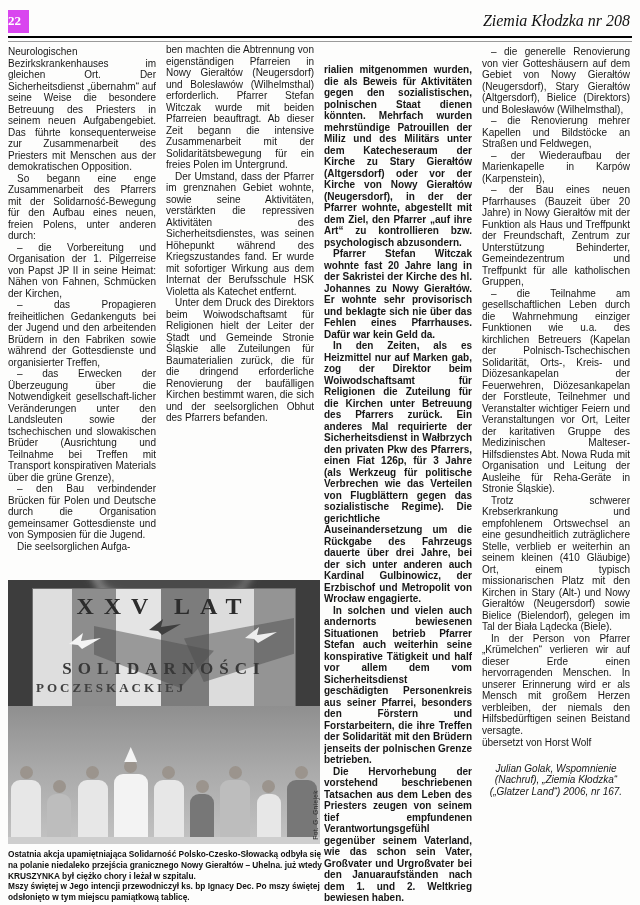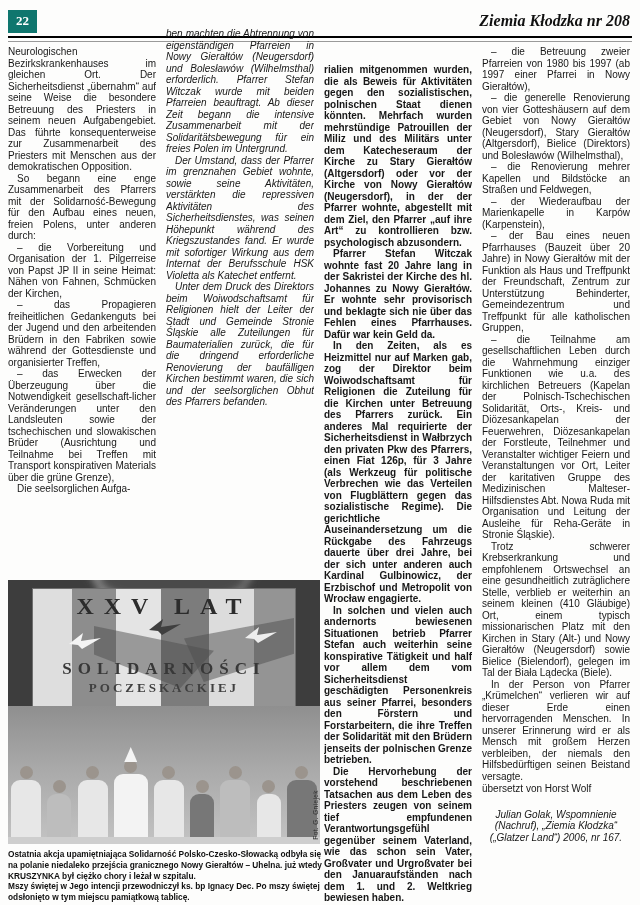--- a/index.html
+++ b/index.html
@@ -1,32 +1,32 @@
 <!DOCTYPE html>
 <html lang="de"><head>
 <meta charset="utf-8">
 <style>
   html,body{margin:0;padding:0;background:#e8e8e8;}
   .page{position:relative;width:640px;height:905px;background:#fdfdfc;overflow:hidden;
         font-family:"Liberation Sans", sans-serif;color:#171717;}
   
-  .pagenum{position:absolute;left:8px;top:10px;background:#0f766e;color:#fff;
+  .pagenum{position:absolute;left:8px;top:10px;background:#d946ef;color:#fff;
            font-family:"Liberation Serif", serif;font-weight:bold;font-size:13px;
-           padding:3px 8px 4px 8px;}
+           padding:3px 8px 4px 0;}
   .journal{position:absolute;right:10px;top:12px;font-family:"Liberation Serif", serif;
-           font-style:italic;font-size:16px;color:#111;font-weight:bold;}
+           font-style:italic;font-size:16px;color:#111;}
   .rule{position:absolute;left:8px;right:8px;top:36px;border-top:2.5px solid #000;}
   .rule::after{content:"";position:absolute;left:0;right:0;top:3px;border-top:1px solid #9a9a9a;}
   
   .col{position:absolute;width:148px;font-size:10px;line-height:11.5px;text-align:justify;
        overflow:hidden;}
   .col p{margin:0;text-indent:9px;}
   .col p.cont{text-indent:0;}
   .col1{left:8px;top:46px;height:530px;}
-  .col2{left:166px;top:28px;height:530px;font-style:italic;}
+  .col2{left:166px;top:44px;height:530px;}
   .col3{left:324px;top:64px;height:852px;font-weight:bold;}
   .col4{left:482px;top:46px;height:852px;}
   .translator{text-indent:0 !important;text-align:left;margin-top:1px !important;}
   .attribution{text-indent:0 !important;text-align:center;font-style:italic;margin-top:14px !important;}
   
   .photo{position:absolute;left:8px;top:580px;width:312px;height:264px;margin:0;overflow:hidden;
          background:linear-gradient(#b9b9b9, #c7c7c7 55%, #d2d2d2);}
   .tree{position:absolute;border-radius:50%;filter:blur(5px);background:#3d3d3d;}
   .tree-left{left:-46px;top:-40px;width:150px;height:215px;}
   .tree-right{right:-38px;top:-30px;width:130px;height:205px;}
@@ -39,21 +39,21 @@
   .shadeA{left:62px;top:38px;width:120px;height:62px;clip-path:polygon(0 0,100% 40%,72% 100%,0 46%);}
   .shadeB{left:152px;top:30px;width:110px;height:64px;clip-path:polygon(0 32%,100% 0,100% 56%,18% 100%);}
   .dove{position:absolute;width:36px;height:20px;}
   .dove1{left:36px;top:44px;}
   .dove2{left:116px;top:30px;}
   .dove3{left:212px;top:38px;}
   .bline{position:absolute;left:0;width:100%;text-align:center;
          font-family:"Liberation Serif", serif;font-weight:bold;color:#2c2c2c;}
   .bline1{top:5px;font-size:24px;letter-spacing:10px;}
   .bline2{top:71px;font-size:17px;letter-spacing:6px;color:#383838;}
-  .bline3{top:92px;font-size:13px;letter-spacing:3px;display:flex;justify-content:center;
+  .bline3{top:92px;font-size:13px;letter-spacing:3px;display:flex;justify-content:flex-start;
           padding:0 4px;box-sizing:border-box;color:#404040;}
   .crowd{position:absolute;left:0;bottom:0;width:100%;height:138px;
          background:linear-gradient(#8f8f8f, #a9a9a9 45%, #c3c3c3 100%);}
   .people{position:absolute;left:0;bottom:6px;width:100%;display:flex;
           justify-content:space-around;align-items:flex-end;}
   .person{position:relative;display:flex;flex-direction:column;align-items:center;}
   .head{width:13px;height:13px;border-radius:50%;background:#9b948d;}
   .body{width:30px;height:58px;border-radius:9px 9px 0 0;background:#e7e7e7;margin-top:1px;}
   .person.dark .body{background:#777;}
   .person.mid .body{background:#bdbdbd;}
@@ -77,40 +77,40 @@
   <div class="pagenum">22</div>
   <div class="journal">Ziemia Kłodzka nr 208</div>
   <div class="rule"></div>
 
   <div class="col col1">
     <p class="cont">Neurologischen Bezirkskrankenhauses im gleichen Ort. Der Sicherheitsdienst „übernahm“ auf seine Weise die besondere Betreuung des Priesters in seinem neuen Aufgabengebiet. Das führte konsequenterweise zur Zusammenarbeit des Priesters mit Menschen aus der demokratischen Opposition.</p>
     <p>So begann eine enge Zusammenarbeit des Pfarrers mit der Solidarność-Bewegung für den Aufbau eines neuen, freien Polens, unter anderen durch:</p>
     <p>– die Vorbereitung und Organisation der 1. Pilgerreise von Papst JP II in seine Heimat: Nähen von Fahnen, Schmücken der Kirchen,</p>
     <p>– das Propagieren freiheitlichen Gedankenguts bei der Jugend und den arbeitenden Brüdern in den Fabriken sowie während der Gottesdienste und organisierter Treffen,</p>
     <p>– das Erwecken der Überzeugung über die Notwendigkeit gesellschaft-licher Veränderungen unter den Landsleuten sowie der tschechischen und slowakischen Brüder (Ausrichtung und Teilnahme bei Treffen mit Transport konspirativen Materials über die grüne Grenze),</p>
+    <p>– den Bau verbindender Brücken für Polen und Deutsche durch die Organisation gemeinsamer Gottesdienste und von Symposien für die Jugend.</p>
     <p>Die seelsorglichen Aufga-</p>
   </div>
 
   <div class="col col2">
     <p class="cont">ben machten die Abtrennung von eigenständigen Pfarreien in Nowy Gierałtów (Neugersdorf) und Bolesławów (Wilhelmsthal) erforderlich. Pfarrer Stefan Witczak wurde mit beiden Pfarreien beauftragt. Ab dieser Zeit begann die intensive Zusammenarbeit mit der Solidaritätsbewegung für ein freies Polen im Untergrund.</p>
     <p>Der Umstand, dass der Pfarrer im grenznahen Gebiet wohnte, sowie seine Aktivitäten, verstärkten die repressiven Aktivitäten des Sicherheitsdienstes, was seinen Höhepunkt während des Kriegszustandes fand. Er wurde mit sofortiger Wirkung aus dem Internat der Berufsschule HSK Violetta als Katechet entfernt.</p>
     <p>Unter dem Druck des Direktors beim Woiwodschaftsamt für Religionen hielt der Leiter der Stadt und Gemeinde Stronie Śląskie alle Zuteilungen für Baumaterialien zurück, die für die dringend erforderliche Renovierung der baufälligen Kirchen bestimmt waren, die sich und der seelsorglichen Obhut des Pfarrers befanden.</p>
   </div>
 
   <div class="col col3">
     <p class="cont">rialien mitgenommen wurden, die als Beweis für Aktivitäten gegen den sozialistischen, polnischen Staat dienen könnten. Mehrfach wurden mehrstündige Patrouillen der Miliz und des Militärs unter dem Katecheseraum der Kirche zu Stary Gierałtów (Altgersdorf) oder vor der Kirche von Nowy Gierałtów (Neugersdorf), in der der Pfarrer wohnte, abgestellt mit dem Ziel, den Pfarrer „auf ihre Art“ zu kontrollieren bzw. psychologisch abzusondern.</p>
     <p>Pfarrer Stefan Witczak wohnte fast 20 Jahre lang in der Sakristei der Kirche des hl. Johannes zu Nowy Gierałtów. Er wohnte sehr provisorisch und beklagte sich nie über das Fehlen eines Pfarrhauses. Dafür war kein Geld da.</p>
     <p>In den Zeiten, als es Heizmittel nur auf Marken gab, zog der Direktor beim Woiwodschaftsamt für Religionen die Zuteilung für die Kirchen unter Betreuung des Pfarrers zurück. Ein anderes Mal requirierte der Sicherheitsdienst in Wałbrzych den privaten Pkw des Pfarrers, einen Fiat 126p, für 3 Jahre (als Werkzeug für politische Verbrechen wie das Verteilen von Flugblättern gegen das sozialistische Regime). Die gerichtliche Auseinandersetzung um die Rückgabe des Fahrzeugs dauerte über drei Jahre, bei der sich unter anderen auch Kardinal Gulbinowicz, der Erzbischof und Metropolit von Wrocław engagierte.</p>
     <p>In solchen und vielen auch andernorts bewiesenen Situationen betrieb Pfarrer Stefan auch weiterhin seine konspirative Tätigkeit und half vor allem dem vom Sicherheitsdienst geschädigten Personenkreis aus seiner Pfarrei, besonders den Förstern und Forstarbeitern, die ihre Treffen der Solidarität mit den Brüdern jenseits der polnischen Grenze betrieben.</p>
     <p>Die Hervorhebung der vorstehend beschriebenen Tatsachen aus dem Leben des Priesters zeugen von seinem tief empfundenen Verantwortungsgefühl gegenüber seinem Vaterland, wie das schon sein Vater, Großvater und Urgroßvater bei den Januaraufständen nach dem 1. und 2. Weltkrieg bewiesen haben.</p>
     <p>Zum Lebenswerk von Pfarrer Witczak gehören auch:</p>
   </div>
 
   <div class="col col4">
-    <p>– die Betreuung zweier Pfarreien von 1980 bis 1997 (ab 1997 einer Pfarrei in Nowy Gierałtów),</p>
     <p>– die generelle Renovierung von vier Gotteshäusern auf dem Gebiet von Nowy Gierałtów (Neugersdorf), Stary Gierałtów (Altgersdorf), Bielice (Direktors) und Bolesławów (Wilhelmsthal),</p>
     <p>– die Renovierung mehrer Kapellen und Bildstöcke an Straßen und Feldwegen,</p>
     <p>– der Wiederaufbau der Marienkapelle in Karpów (Karpenstein),</p>
     <p>– der Bau eines neuen Pfarrhauses (Bauzeit über 20 Jahre) in Nowy Gierałtów mit der Funktion als Haus und Treffpunkt der Freundschaft, Zentrum zur Unterstützung Behinderter, Gemeindezentrum und Treffpunkt für alle katholischen Gruppen,</p>
     <p>– die Teilnahme am gesellschaftlichen Leben durch die Wahrnehmung einziger Funktionen wie u.a. des kirchlichen Betreuers (Kapelan der Polnisch-Tschechischen Solidarität, Orts-, Kreis- und Diözesankapelan der Feuerwehren, Diözesankapelan der Forstleute, Teilnehmer und Veranstalter wichtiger Feiern und Veranstaltungen vor Ort, Leiter der karitativen Gruppe des Medizinischen Malteser-Hilfsdienstes Abt. Nowa Ruda mit Organisation und Leitung der Ausleihe für Reha-Geräte in Stronie Śląskie).</p>
     <p>Trotz schwerer Krebserkrankung und empfohlenem Ortswechsel an eine gesundheitlich zuträglichere Stelle, verblieb er weiterhin an seinem kleinen (410 Gläubige) Ort, einem typisch missionarischen Platz mit den Kirchen in Stary (Alt-) und Nowy Gierałtów (Neugersdorf) sowie Bielice (Bielendorf), gelegen im Tal der Biała Lądecka (Biele).</p>
     <p>In der Person von Pfarrer „Krümelchen“ verlieren wir auf dieser Erde einen hervorragenden Menschen. In unserer Erinnerung wird er als Mensch mit großem Herzen verbleiben, der niemals den Hilfsbedürftigen seinen Beistand versagte.</p>
     <p class="translator">übersetzt von Horst Wolf</p>
     <p class="attribution">Julian Golak, Wspomnienie (Nachruf), „Ziemia Kłodzka“ („Glatzer Land“) 2006, nr 167.</p>
   </div>

